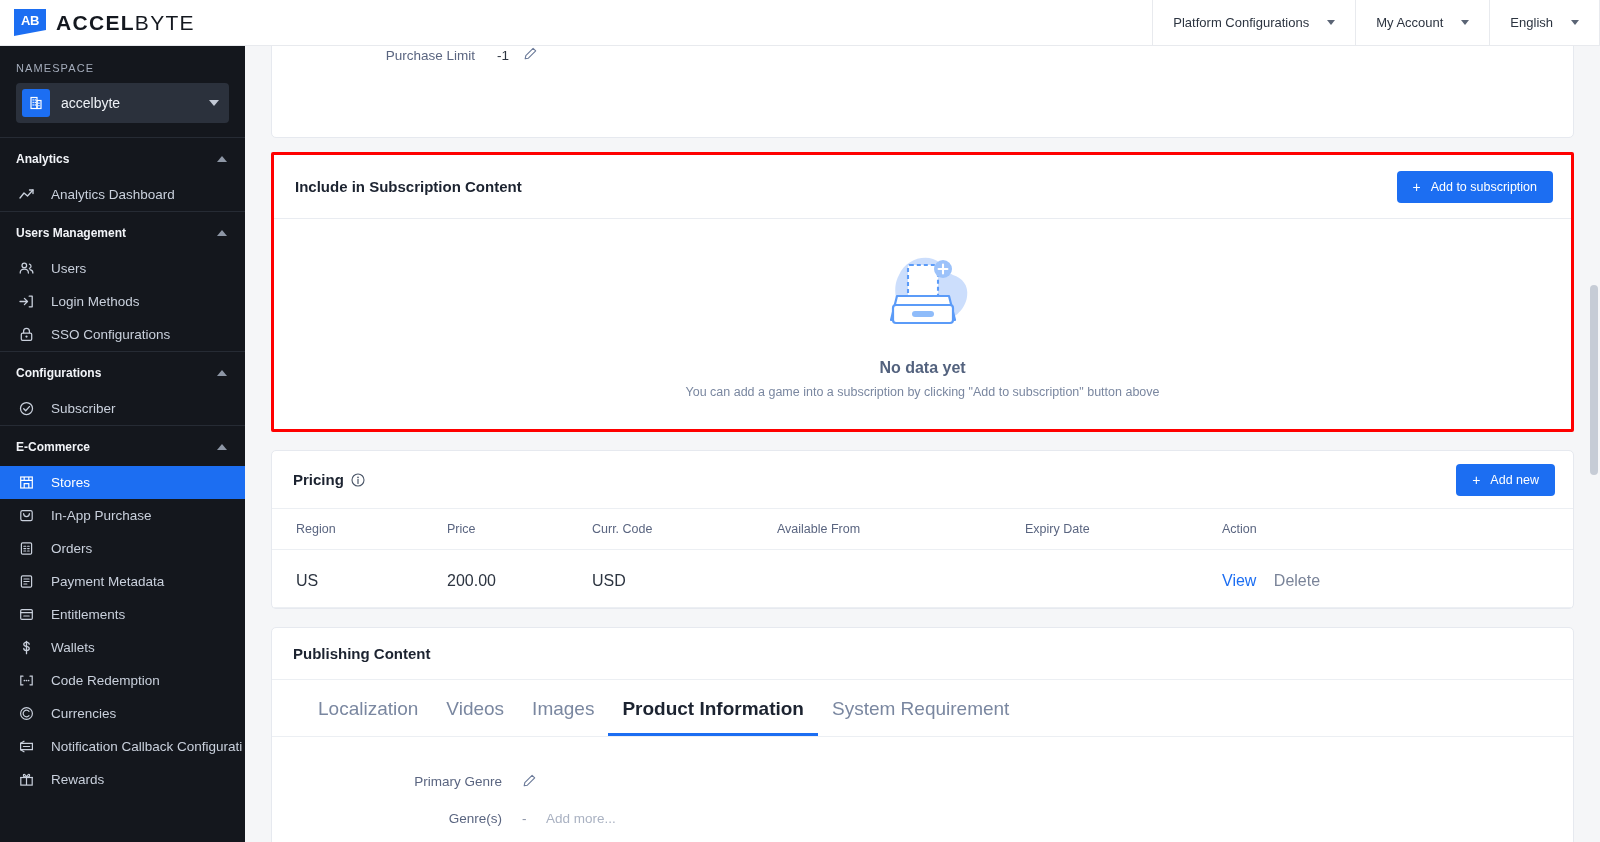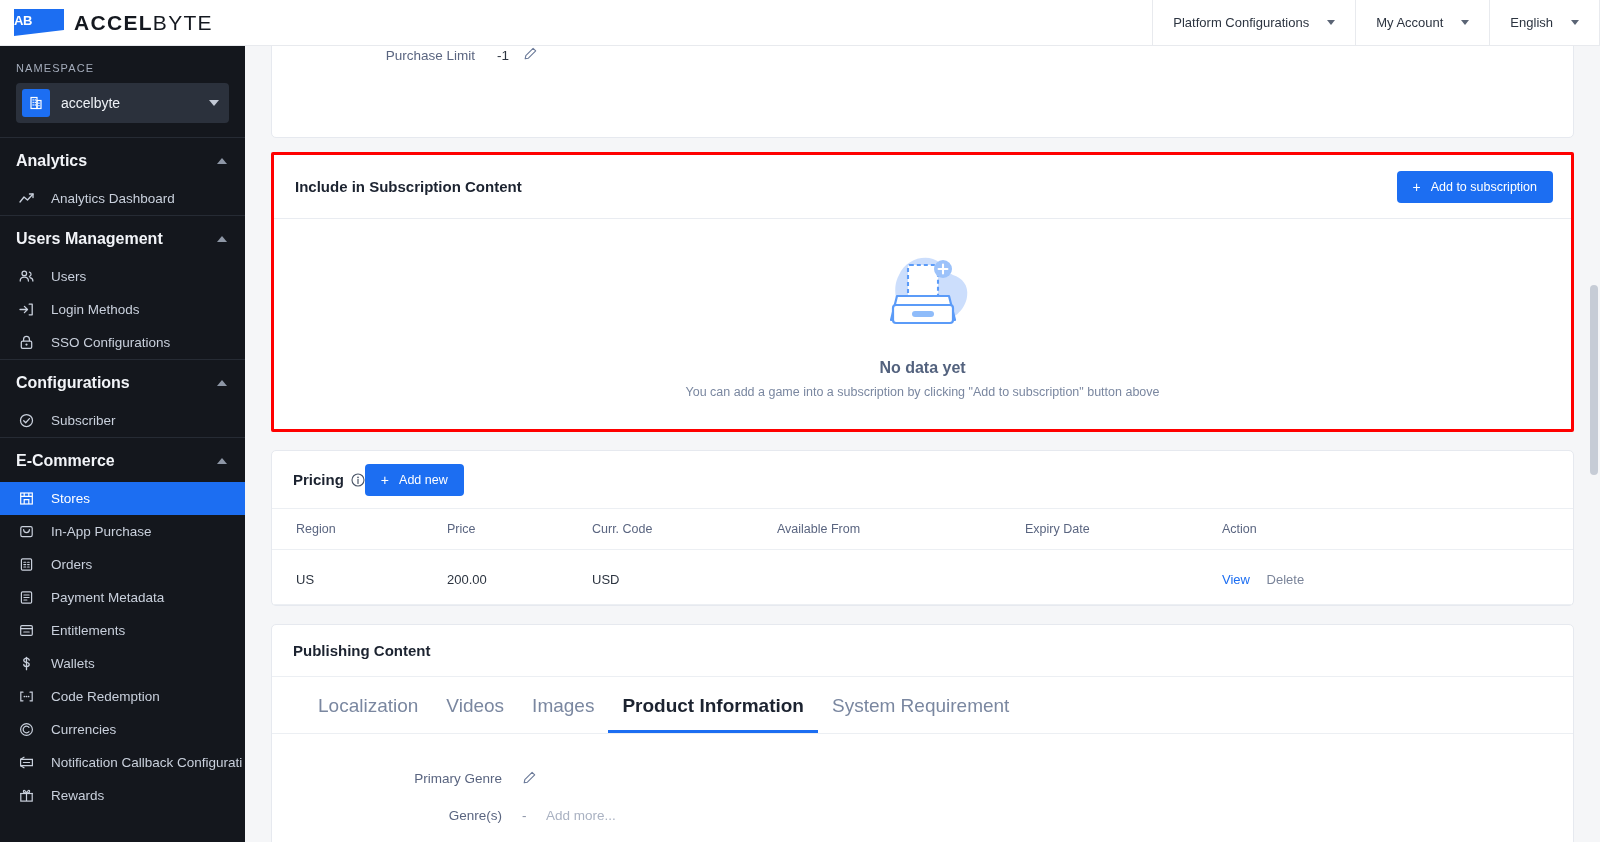--- a/index.html
+++ b/index.html
@@ -20,25 +20,25 @@
     background: #ffffff;
     border-bottom: 1px solid #e8eaee;
     display: flex;
     align-items: stretch;
     justify-content: space-between;
     position: relative;
     z-index: 20;
   }
   .brand { display: flex; align-items: center; gap: 10px; padding-left: 14px; }
   .brand-mark {
-    width: 50px; height: 27px;
+    width: 32px; height: 27px;
     background: #1C6EF2;
     position: relative;
     clip-path: polygon(0 0, 100% 0, 100% 78%, 0 100%);
-    display: flex; align-items: center; justify-content: flex-start;
+    display: flex; align-items: center; justify-content: center;
   }
   .brand-mark span {
     color: #fff; font-size: 13px; font-weight: bold; letter-spacing: -0.5px;
     transform: translateY(-2px);
     font-family: "Liberation Sans", sans-serif;
   }
   .brand-word {
     font-size: 21px; letter-spacing: 1.3px; color: #14181f;
     font-weight: 400;
   }
@@ -96,21 +96,21 @@
     border-top: 6px solid #c3cad6;
   }
 
   .nav-group { border-top: 1px solid #262b34; }
   .nav-group:first-of-type { border-top: 1px solid #262b34; }
   .group-head {
     display: flex; align-items: center; justify-content: space-between;
     padding: 14px 18px 12px 16px;
     cursor: pointer;
   }
-  .group-title { font-size: 16px; font-weight: 700; color: #f2f4f8; }
+  .group-title { font-size: 12px; font-weight: 700; color: #f2f4f8; }
   .group-arrow {
     width: 0; height: 0;
     border-left: 5px solid transparent;
     border-right: 5px solid transparent;
     border-bottom: 6px solid #8e97a6;
   }
   .nav-item {
     display: flex; align-items: center; gap: 16px;
     height: 33px;
     padding-left: 17px;
@@ -191,35 +191,35 @@
     padding: 30px 0 30px 0;
     display: flex; flex-direction: column; align-items: center;
   }
   .empty-title { font-size: 16px; font-weight: 700; color: #53627e; margin-top: 18px; }
   .empty-sub { font-size: 12.5px; color: #7a87a0; margin-top: 8px; }
 
   
   .pricing-card { margin-top: 18px; }
   .card-head {
     height: 58px;
-    display: flex; align-items: center; 
+    display: flex; align-items: center; justify-content: space-between;
     padding: 0 18px 0 21px;
     border-bottom: 1px solid #eceff3;
   }
   table.ptable { width: 100%; border-collapse: collapse; }
   table.ptable th {
     text-align: left;
     font-size: 12.5px;
     font-weight: 400;
     color: #5a6580;
     padding: 13px 0 13px 0;
     border-bottom: 1px solid #eceff3;
   }
   table.ptable td {
-    font-size: 13px;
+    font-size: 16px;
     color: #2c3440;
     padding: 22px 0 17px 0;
     border-bottom: 1px solid #eceff3;
   }
   table.ptable th:first-child, table.ptable td:first-child { padding-left: 24px; }
   .c-region { width: 175px; }
   .c-price  { width: 145px; }
   .c-curr   { width: 185px; }
   .c-avail  { width: 248px; }
   .c-exp    { width: 197px; }

